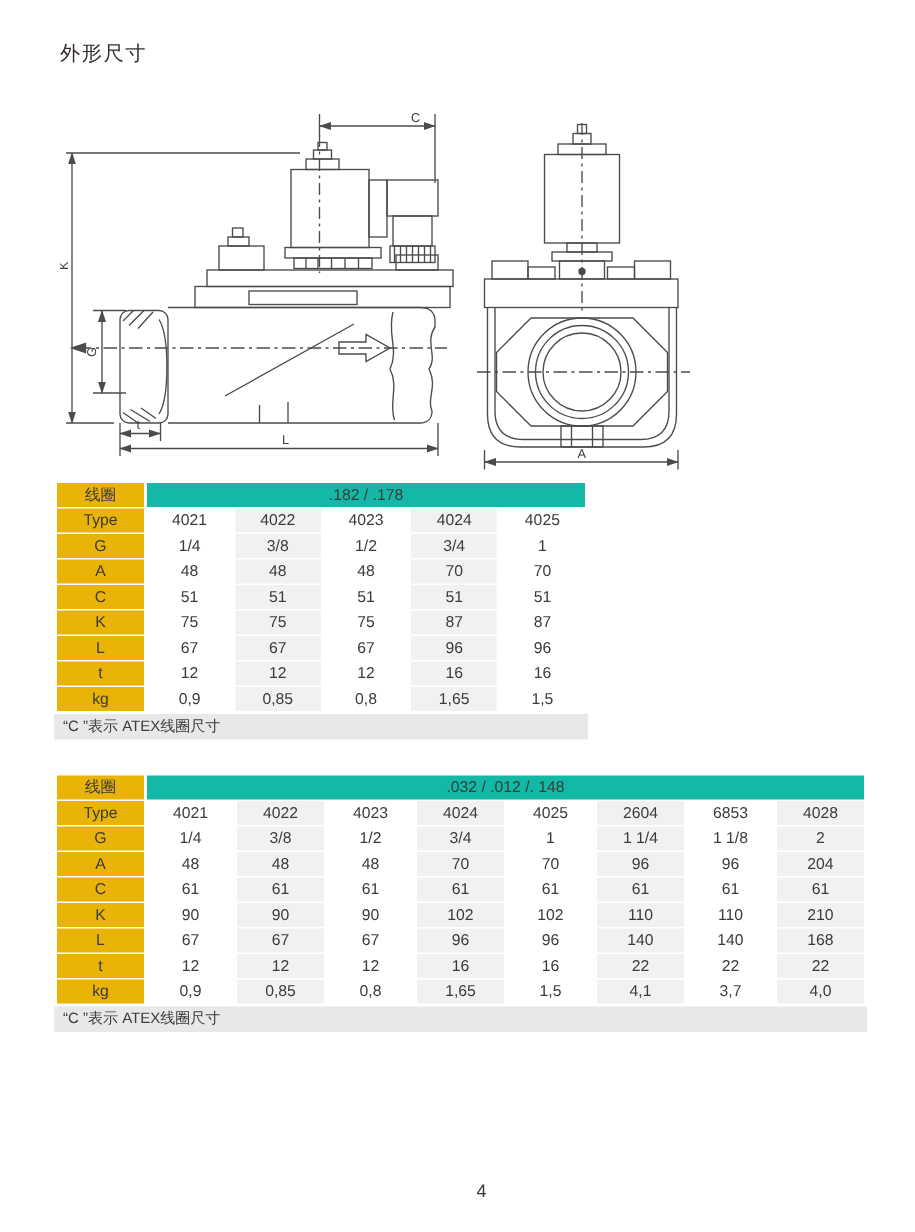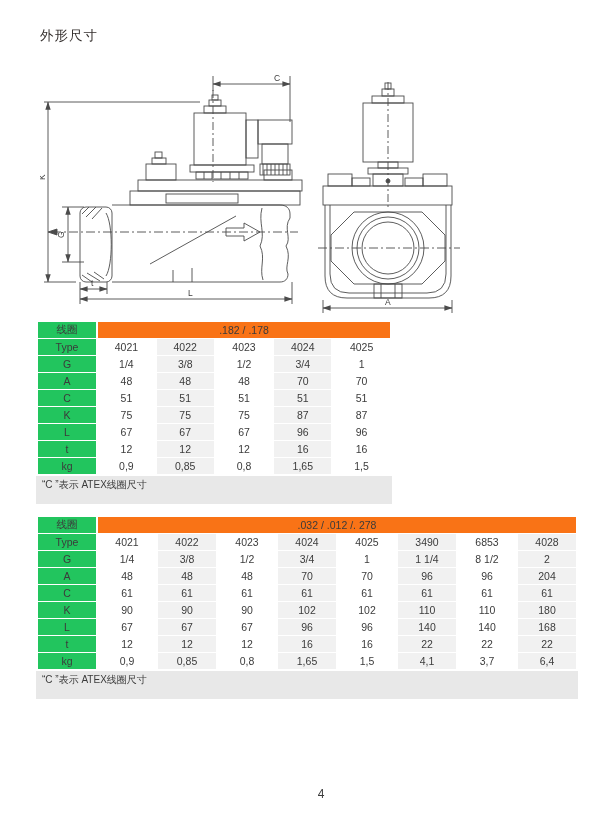--- a/index.html
+++ b/index.html
@@ -4,24 +4,24 @@
 <style>
   html,body{margin:0;padding:0;background:#ffffff;}
   .page{position:relative;width:610px;height:821px;background:#ffffff;overflow:hidden;
         font-family:"Liberation Sans", sans-serif;color:#3b3b3b;padding-left:32px;}
   .title{position:absolute;left:40px;top:27px;font-size:13.5px;letter-spacing:1px;color:#332e2c;font-weight:500;}
   .svgbox{position:absolute;}
   .table-block{position:absolute;}
   table.dim{border-collapse:separate;border-spacing:2px 1px;table-layout:fixed;width:100%;
             font-size:10.5px;color:#3b3b3b;}
   table.dim th,table.dim td{height:16px;text-align:center;padding:0;font-weight:normal;vertical-align:middle;}
-  table.dim th{background:#22c55e;}
-  table.dim tr.head td{background:#f97316;}
+  table.dim th{background:#eab308;}
+  table.dim tr.head td{background:#14b8a6;}
   table.dim tr.body td:nth-child(odd){background:#f1f1f1;}
-  .footnote{margin-top:1px;background:#e8e8e8;height:28px;line-height:17px;font-size:10px;
+  .footnote{margin-top:1px;background:#e8e8e8;height:17px;line-height:17px;font-size:10px;
             padding-left:6px;color:#3b3b3b;}
   .pagenum{position:absolute;left:0;top:787px;width:100%;text-align:center;font-size:12px;color:#3b3b3b;}
   svg text{font-family:"Liberation Sans", sans-serif;font-size:8.5px;fill:#3b3b3b;}
 </style>
 </head>
 <body>
 
 <div class="page">
 
   <div class="title">外形尺寸</div>
@@ -256,42 +256,42 @@
           <col>
           <col>
           <col>
           <col>
           <col>
           <col>
         </colgroup>
       <tbody>
           <tr class="head">
         <th>线圈</th>
-        <td colspan="8">.032 / .012 /. 278</td>
+        <td colspan="8">.032 / .012 /. 148</td>
       </tr>
       <tr class="body">
         <th>Type</th>
         <td>4021</td>
         <td>4022</td>
         <td>4023</td>
         <td>4024</td>
         <td>4025</td>
-        <td>3490</td>
+        <td>2604</td>
         <td>6853</td>
         <td>4028</td>
       </tr>
       <tr class="body">
         <th>G</th>
         <td>1/4</td>
         <td>3/8</td>
         <td>1/2</td>
         <td>3/4</td>
         <td>1</td>
         <td>1 1/4</td>
-        <td>8 1/2</td>
+        <td>1 1/8</td>
         <td>2</td>
       </tr>
       <tr class="body">
         <th>A</th>
         <td>48</td>
         <td>48</td>
         <td>48</td>
         <td>70</td>
         <td>70</td>
         <td>96</td>
@@ -311,21 +311,21 @@
       </tr>
       <tr class="body">
         <th>K</th>
         <td>90</td>
         <td>90</td>
         <td>90</td>
         <td>102</td>
         <td>102</td>
         <td>110</td>
         <td>110</td>
-        <td>180</td>
+        <td>210</td>
       </tr>
       <tr class="body">
         <th>L</th>
         <td>67</td>
         <td>67</td>
         <td>67</td>
         <td>96</td>
         <td>96</td>
         <td>140</td>
         <td>140</td>
@@ -344,21 +344,21 @@
       </tr>
       <tr class="body">
         <th>kg</th>
         <td>0,9</td>
         <td>0,85</td>
         <td>0,8</td>
         <td>1,65</td>
         <td>1,5</td>
         <td>4,1</td>
         <td>3,7</td>
-        <td>6,4</td>
+        <td>4,0</td>
       </tr>
     </tbody>
       </table>
     <div class="footnote">“C ”表示 ATEX线圈尺寸</div>
   </div>
 
   <div class="pagenum">4</div>
 
 </div>
 

